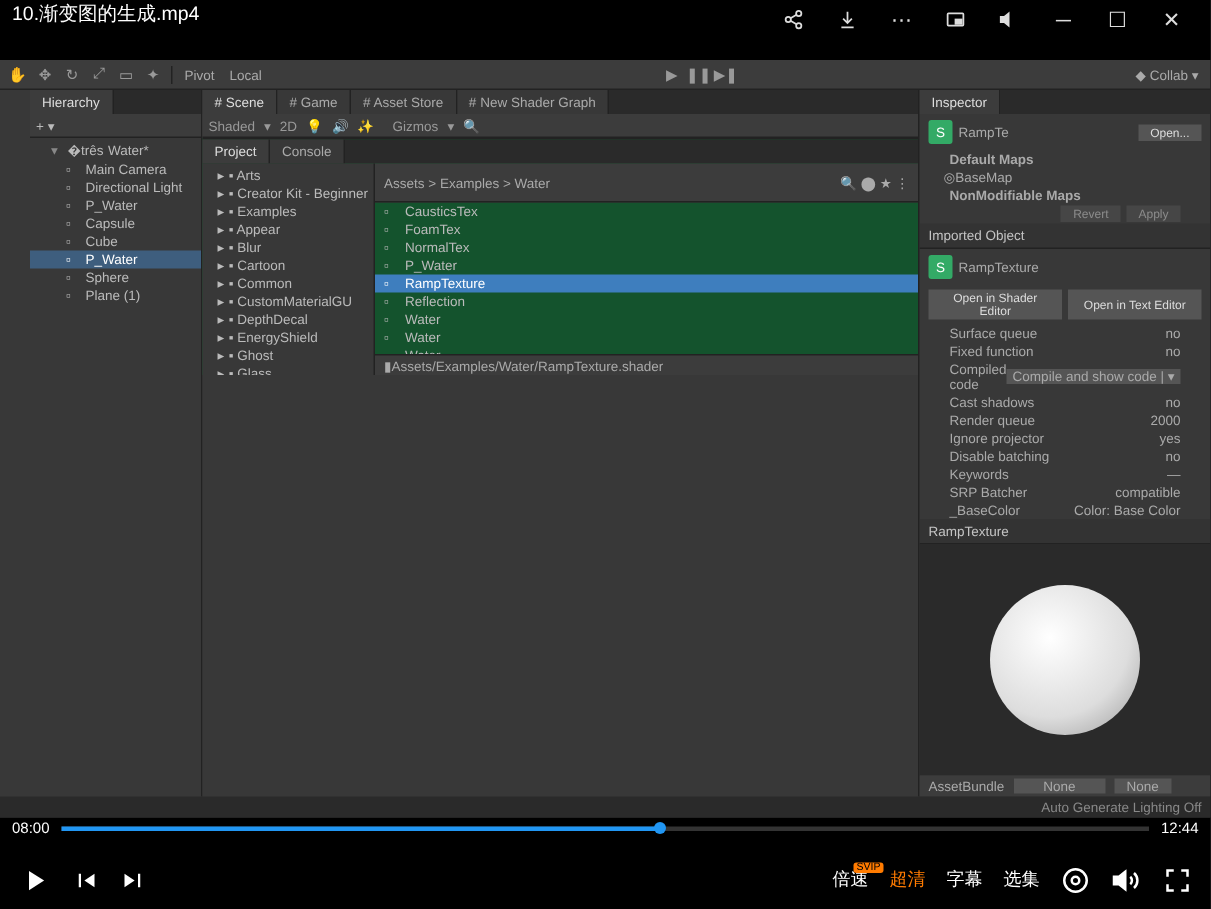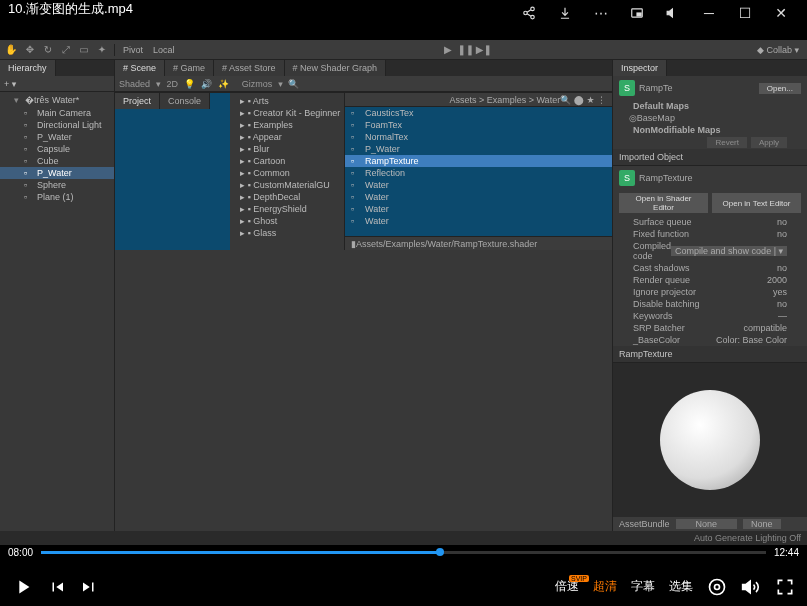--- a/index.html
+++ b/index.html
@@ -9,40 +9,40 @@
 .titlebar .tbtn { width:36px; height:26px; display:flex; align-items:center; justify-content:center; cursor:pointer; color:#ddd; font-size:14px; }
 .unity { background:#383838; height:505px; position:relative; display:flex; flex-direction:column; }
 .utool { height:20px; background:#3c3c3c; border-bottom:1px solid #222; display:flex; align-items:center; padding:0 4px; gap:2px; }
 .utool .ico { width:16px; height:16px; display:flex; align-items:center; justify-content:center; color:#999; cursor:pointer; font-size:10px; }
 .utool .sep { width:1px; height:12px; background:#222; margin:0 2px; }
 .utool .lbl { color:#aaa; font-size:9px; padding:0 4px; cursor:pointer; }
 .utool .spacer { flex:1; }
 .tabs { height:16px; background:#2a2a2a; display:flex; align-items:center; font-size:9px; }
 .tab { padding:0 8px; height:16px; line-height:16px; background:#383838; border-right:1px solid #222; color:#aaa; cursor:pointer; }
 .tab.active { background:#3c3c3c; color:#ddd; }
-.main { flex:1; display:flex; min-height:0; }
+.main { flex:1; display:flex; min-height:0;margin-left:20px; }
 .left { width:115px; background:#383838; border-right:1px solid #222; display:flex; flex-direction:column; }
 .panelhead { height:16px; background:#3c3c3c; border-bottom:1px solid #222; display:flex; align-items:center; padding:0 4px; font-size:9px; color:#bbb; }
 .hier-item { padding:1px 4px 1px 14px; font-size:9px; color:#bbb; cursor:pointer; display:flex; align-items:center; gap:3px; white-space:nowrap; overflow:hidden; }
 .hier-item.sel { background:#3e5e7e; color:#fff; }
 .hier-item .exp { width:8px; color:#888; }
 .center { flex:1; background:#383838; display:flex; flex-direction:column; min-width:0; }
 .scenetabs { height:16px; background:#2a2a2a; display:flex; align-items:center; font-size:9px; }
 .scenetool { height:16px; background:#3c3c3c; border-bottom:1px solid #222; display:flex; align-items:center; padding:0 4px; gap:6px; font-size:9px; color:#999; }
 .viewport { flex:1; background:#2b3840; position:relative; overflow:hidden; }
 .water { position:absolute; inset:0; background:radial-gradient(circle at 20% 30%,#1e5a6a,#0d3542 40%,#1a4552 60%,#0a2832); }
 .water::before { content:''; position:absolute; inset:0; background-image:radial-gradient(circle at 10% 20%,rgba(0,255,255,.4) 1px,transparent 2px),radial-gradient(circle at 30% 50%,rgba(0,230,200,.3) 1px,transparent 2px),radial-gradient(circle at 60% 70%,rgba(10,200,180,.35) 1px,transparent 2px),radial-gradient(circle at 80% 30%,rgba(0,255,220,.3) 1px,transparent 2px); background-size:25px 25px,30px 30px,20px 20px,35px 35px; opacity:.8; }
 .plane { position:absolute; left:40%; top:20%; width:55%; height:55%; background:linear-gradient(135deg,#5a5a5a,#4a4a4a); transform:skewX(-28deg) skewY(8deg) rotate(-8deg); border:1px solid rgba(0,255,230,.3); }
 .gizmo { position:absolute; right:12px; top:8px; width:40px; height:40px; }
-.project { height:158px; background:#0c4a6e; border-top:1px solid #222; display:flex; flex-direction:row;gap:20px; }
+.project { height:158px; background:#14532d; border-top:1px solid #222; display:flex; flex-direction:column; }
 .projbody { flex:1; display:flex; min-height:0; }
 .projleft { width:115px; background:#383838; border-right:1px solid #222; overflow:hidden; padding-top:2px; }
 .folder { padding:1px 4px 1px 10px; font-size:9px; color:#bbb; cursor:pointer; white-space:nowrap; display:flex; gap:3px; }
 .projright { flex:1; display:flex; flex-direction:column; }
-.bread { height:14px; background:#3c3c3c; border-bottom:1px solid #222; padding:0 6px; font-size:9px; color:#aaa; display:flex; align-items:center; justify-content:flex-end; }
+.bread { height:26px; background:#3c3c3c; border-bottom:1px solid #222; padding:0 6px; font-size:9px; color:#aaa; display:flex; align-items:center; justify-content:space-between; }
 .filelist { flex:1; overflow:hidden; }
 .file { padding:1px 6px; font-size:9px; color:#bbb; cursor:pointer; display:flex; gap:4px; white-space:nowrap; }
 .file.sel { background:#3e7ebe; color:#fff; }
 .projfoot { height:14px; background:#3c3c3c; border-top:1px solid #222; padding:0 6px; font-size:9px; color:#aaa; display:flex; align-items:center; }
 .right { width:195px; background:#383838; border-left:1px solid #222; display:flex; flex-direction:column; overflow:hidden; }
 .insp-row { display:flex; align-items:center; padding:1px 20px; font-size:9px; color:#aaa; }
 .insp-row .k { flex:1; }
 .insp-head { padding:3px 6px; font-size:9px; background:#333; border-bottom:1px solid #222; }
 .insp-btn { background:#555; color:#ddd; font-size:8px; padding:1px 8px; border:none; cursor:pointer; }
 .insp-btns { display:flex; gap:4px; padding:3px 6px; }

